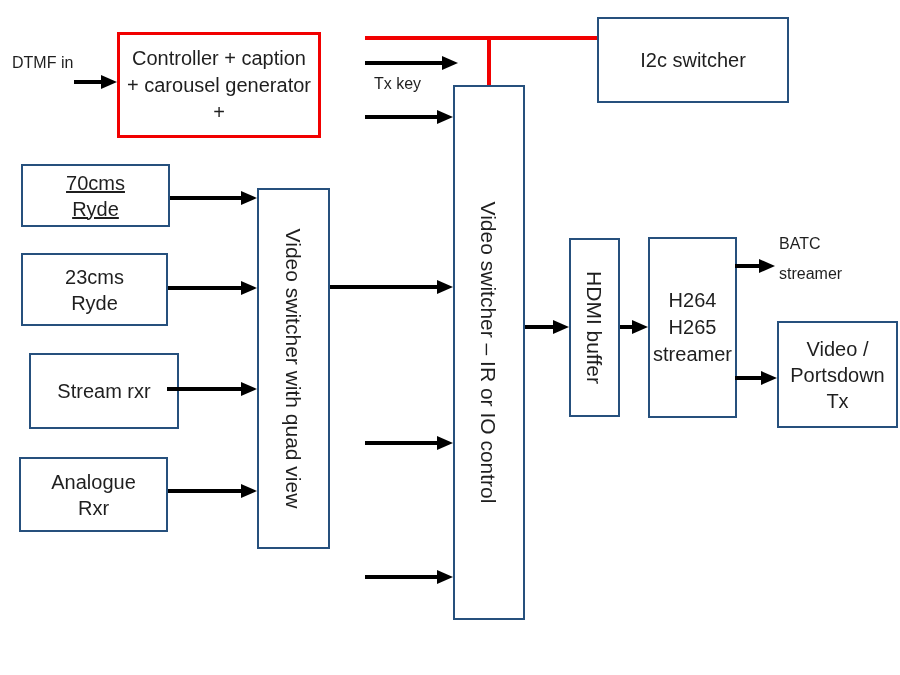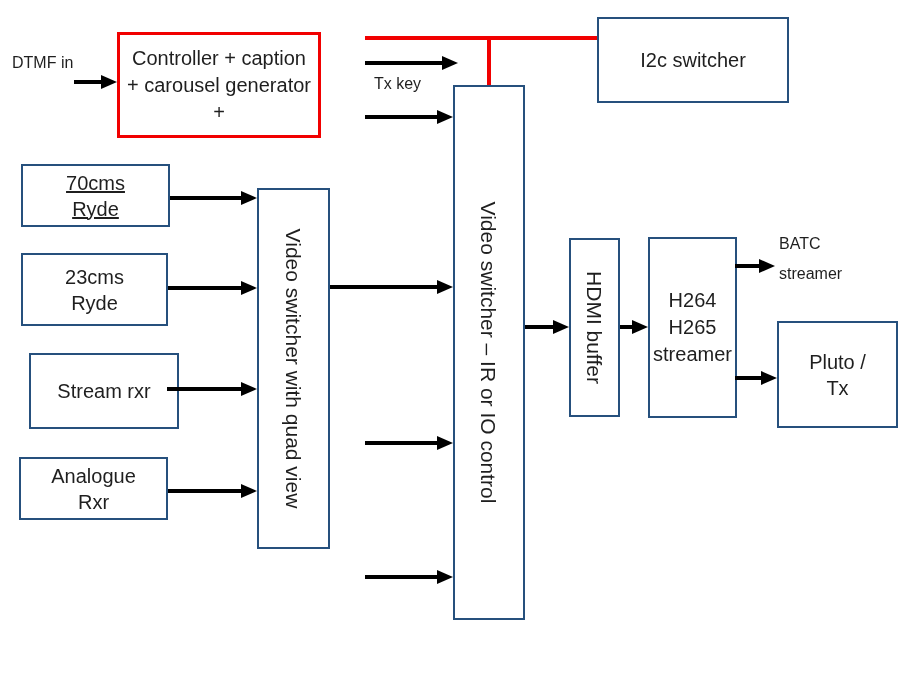--- a/index.html
+++ b/index.html
@@ -59,42 +59,43 @@
     <span>70cms</span>
     <span>Ryde</span>
   </div>
   <div class="box" style="left:21px;top:253px;width:147px;height:73px;">
     <span>23cms</span>
     <span>Ryde</span>
   </div>
   <div class="box" style="left:29px;top:353px;width:150px;height:76px;">
     <span>Stream rxr</span>
   </div>
-  <div class="box" style="left:19px;top:457px;width:149px;height:63px;">
+  <div class="box" style="left:19px;top:457px;width:149px;height:75px;">
     <span>Analogue</span>
     <span>Rxr</span>
   </div>
 
   <div class="box vertical" style="left:257px;top:188px;width:73px;height:361px;">
     <span class="vtext">Video switcher with quad view</span>
   </div>
   <div class="box vertical" style="left:453px;top:85px;width:72px;height:535px;">
     <span class="vtext">Video switcher – IR or IO control</span>
   </div>
   <div class="box vertical" style="left:569px;top:238px;width:51px;height:179px;">
     <span class="vtext">HDMI buffer</span>
   </div>
 
   <div class="box" style="left:648px;top:237px;width:89px;height:181px;line-height:27px;">
     <span>H264</span>
     <span>H265</span>
     <span>streamer</span>
   </div>
   <div class="box" style="left:777px;top:321px;width:121px;height:107px;">
-    <span>Pluto /</span>
+    <span>Video /</span>
+    <span>Portsdown</span>
     <span>Tx</span>
   </div>
 
   <div class="freelabel" style="left:12px;top:51px;">DTMF in</div>
   <div class="freelabel" style="left:374px;top:72px;text-align:right;">Tx key</div>
   <div class="freelabel multi" style="left:779px;top:209px;margin-top:20px;">
     <span style="display:block">BATC</span>
     <span style="display:block">streamer</span>
   </div>
 

